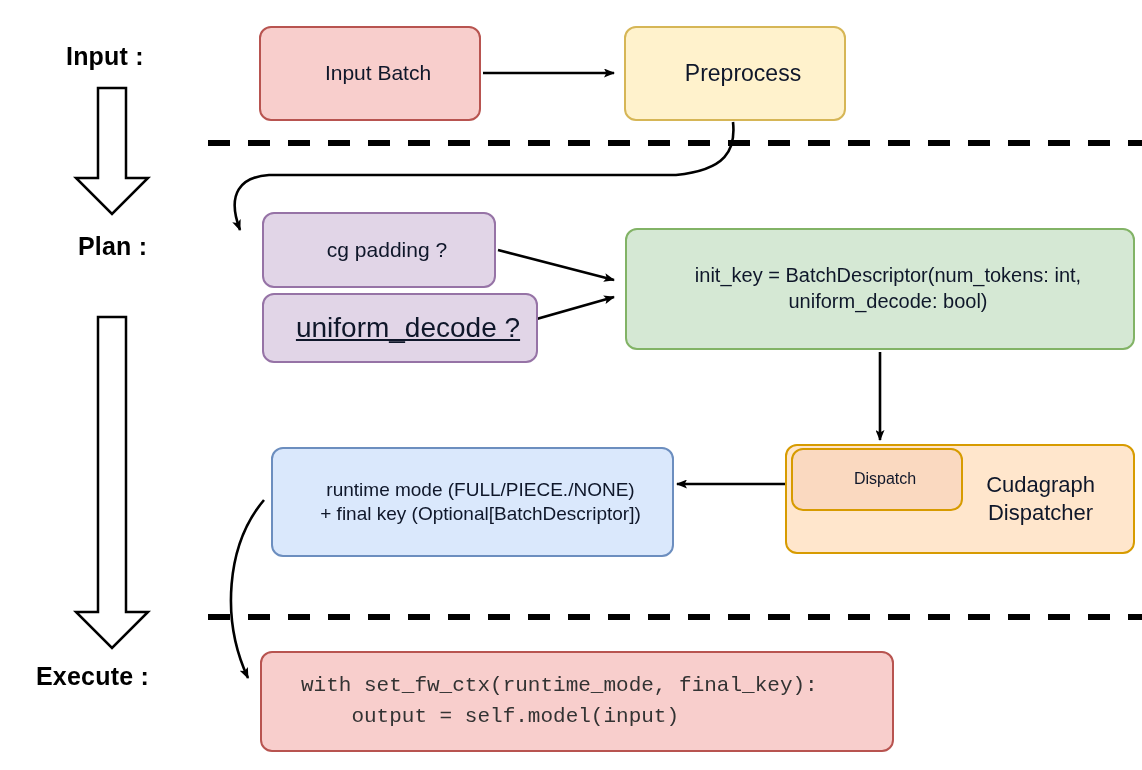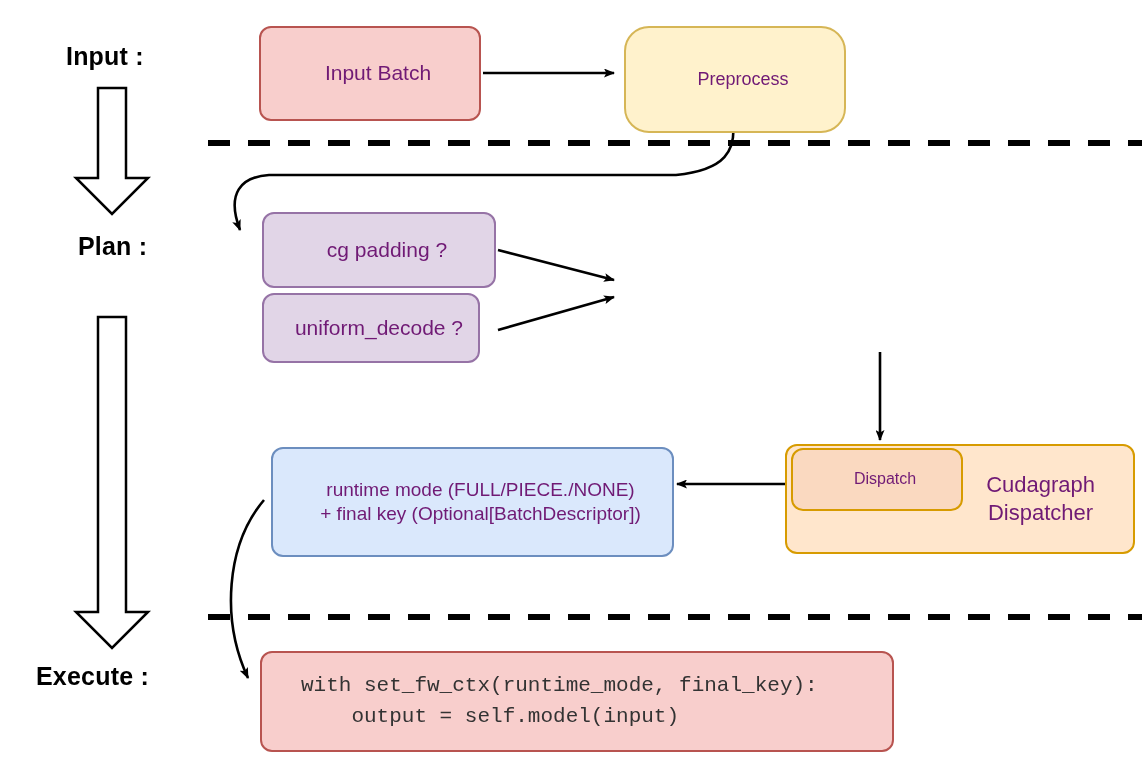--- a/index.html
+++ b/index.html
@@ -12,21 +12,21 @@
     position:absolute;
     box-sizing:border-box;
     border-style:solid;
     border-width:2px;
     border-radius:12px;
     display:flex;
     align-items:center;
     justify-content:center;
     text-align:center;
     font-family:"Liberation Sans",sans-serif;
-    color:#701a75;
+    color:#0f172a;
     line-height:1.28;
     white-space:pre-line;
     padding-left:16px;
   }
 
   .stage-label{
     position:absolute;
     font-family:"Liberation Sans",sans-serif;
     font-weight:bold;
     font-size:25px;
@@ -79,26 +79,28 @@
 
     <path d="M228,500 C190,545 185,620 212,678" fill="none" stroke="#000" stroke-width="2.6" marker-end="url(#ah)"></path>
   </svg>
 
   <div class="stage-label" style="left:30px;top:42px;">Input :</div>
   <div class="stage-label" style="left:42px;top:232px;">Plan :</div>
   <div class="stage-label" style="left:0;top:662px;">Execute :</div>
 
   <div class="node" style="left:223px;top:26px;width:222px;height:95px;background:#F8CECC;border-color:#B85450;font-size:21px;">Input Batch</div>
 
-  <div class="node" style="left:588px;top:26px;width:222px;height:107px;background:#FFF2CC;border-color:#D6B656;font-size:18px;border-radius:25px;">Preprocess</div>
+  <div class="node" style="left:588px;top:26px;width:222px;height:95px;background:#FFF2CC;border-color:#D6B656;font-size:23px;">Preprocess</div>
 
   <div class="node" style="left:226px;top:212px;width:234px;height:76px;background:#E1D5E7;border-color:#9673A6;font-size:21px;">cg padding ?</div>
 
-  <div class="node" style="left:226px;top:293px;width:218px;height:70px;background:#E1D5E7;border-color:#9673A6;font-size:21px;">uniform_decode ?</div>
+  <div class="node" style="left:226px;top:293px;width:276px;height:70px;background:#E1D5E7;border-color:#9673A6;font-size:28px;text-decoration:underline;">uniform_decode ?</div>
 
+  <div class="node" style="left:589px;top:228px;width:510px;height:122px;background:#D5E8D4;border-color:#82B366;font-size:20px;">init_key = BatchDescriptor(num_tokens: int,
+uniform_decode: bool)</div>
 
   <div class="node" style="left:749px;top:444px;width:350px;height:110px;background:#FFE6CC;border-color:#D79B00;font-size:22px;justify-content:flex-end;padding-right:38px;">Cudagraph
 Dispatcher</div>
 
   <div class="node" style="left:755px;top:448px;width:172px;height:63px;background:#FAD9C0;border-color:#D79B00;font-size:16px;">Dispatch</div>
 
   <div class="node" style="left:235px;top:447px;width:403px;height:110px;background:#DAE8FC;border-color:#6C8EBF;font-size:19px;">runtime mode (FULL/PIECE./NONE)
 + final key (Optional[BatchDescriptor])</div>
 
   <div class="node code" style="left:224px;top:651px;width:634px;height:101px;background:#F8CECC;border-color:#B85450;">with set_fw_ctx(runtime_mode, final_key):

